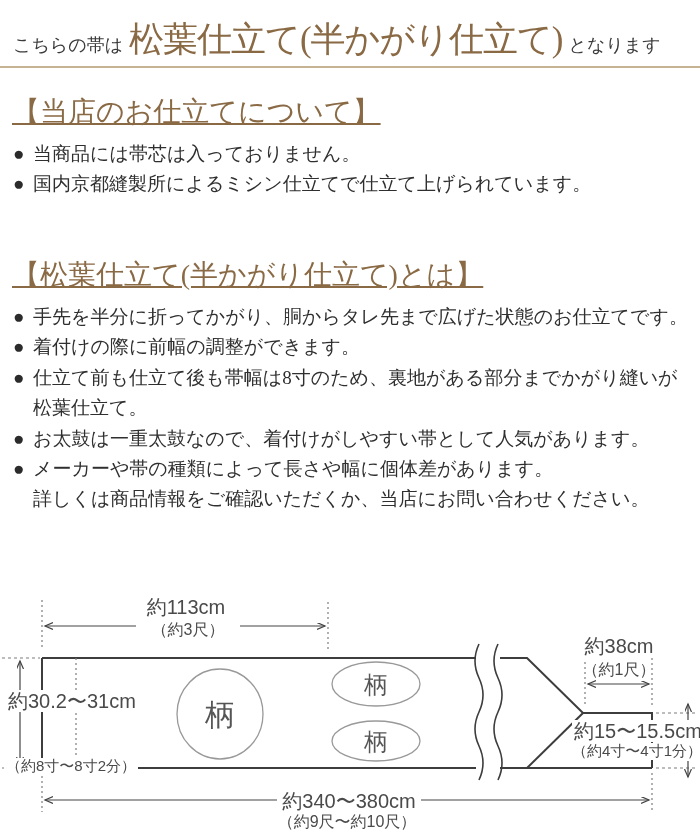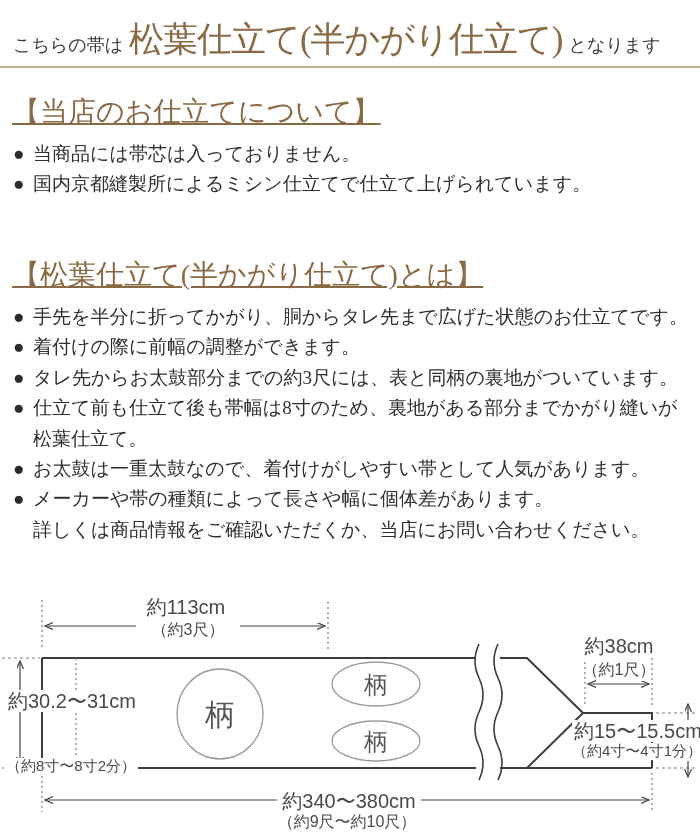--- a/index.html
+++ b/index.html
@@ -56,21 +56,20 @@
 <div class="sec-heading" id="sec1-heading">【当店のお仕立てについて】</div>
 <div class="bullets" id="sec1-bullets">
   <div class="bullet-line"><span class="marker">●</span><span>当商品には帯芯は入っておりません。</span></div>
   <div class="bullet-line"><span class="marker">●</span><span>国内京都縫製所によるミシン仕立てで仕立て上げられています。</span></div>
 </div>
 
 <div class="sec-heading" id="sec2-heading">【松葉仕立て(半かがり仕立て)とは】</div>
 <div class="bullets" id="sec2-bullets">
   <div class="bullet-line"><span class="marker">●</span><span>手先を半分に折ってかがり、胴からタレ先まで広げた状態のお仕立てです。</span></div>
   <div class="bullet-line"><span class="marker">●</span><span>着付けの際に前幅の調整ができます。</span></div>
-  <div class="bullet-line"><span class="marker">●</span><span>タレ先からお太鼓部分までの約3尺には、表と同柄の裏地がついています。</span></div>
   <div class="bullet-line"><span class="marker">●</span><span>仕立て前も仕立て後も帯幅は8寸のため、裏地がある部分までかがり縫いが</span></div>
   <div class="bullet-line"><span class="marker"></span><span>松葉仕立て。</span></div>
   <div class="bullet-line"><span class="marker">●</span><span>お太鼓は一重太鼓なので、着付けがしやすい帯として人気があります。</span></div>
   <div class="bullet-line"><span class="marker">●</span><span>メーカーや帯の種類によって長さや幅に個体差があります。</span></div>
   <div class="bullet-line"><span class="marker"></span><span>詳しくは商品情報をご確認いただくか、当店にお問い合わせください。</span></div>
 </div>
 
 <div class="diagram">
   <svg width="700" height="260" viewBox="0 0 700 260">
     <defs>

